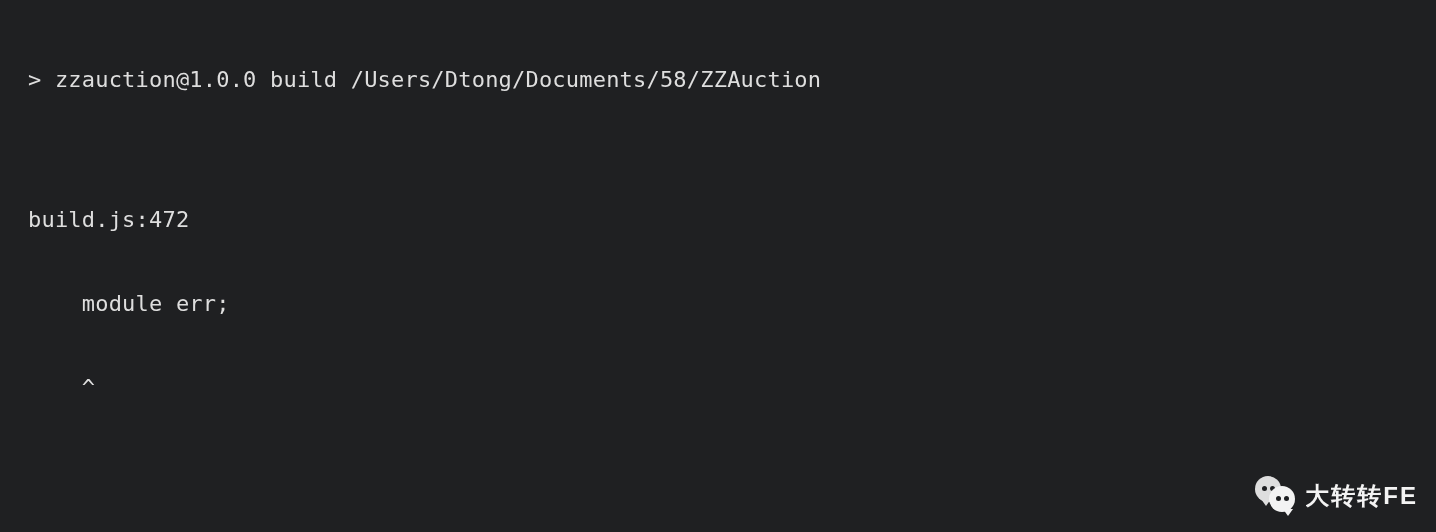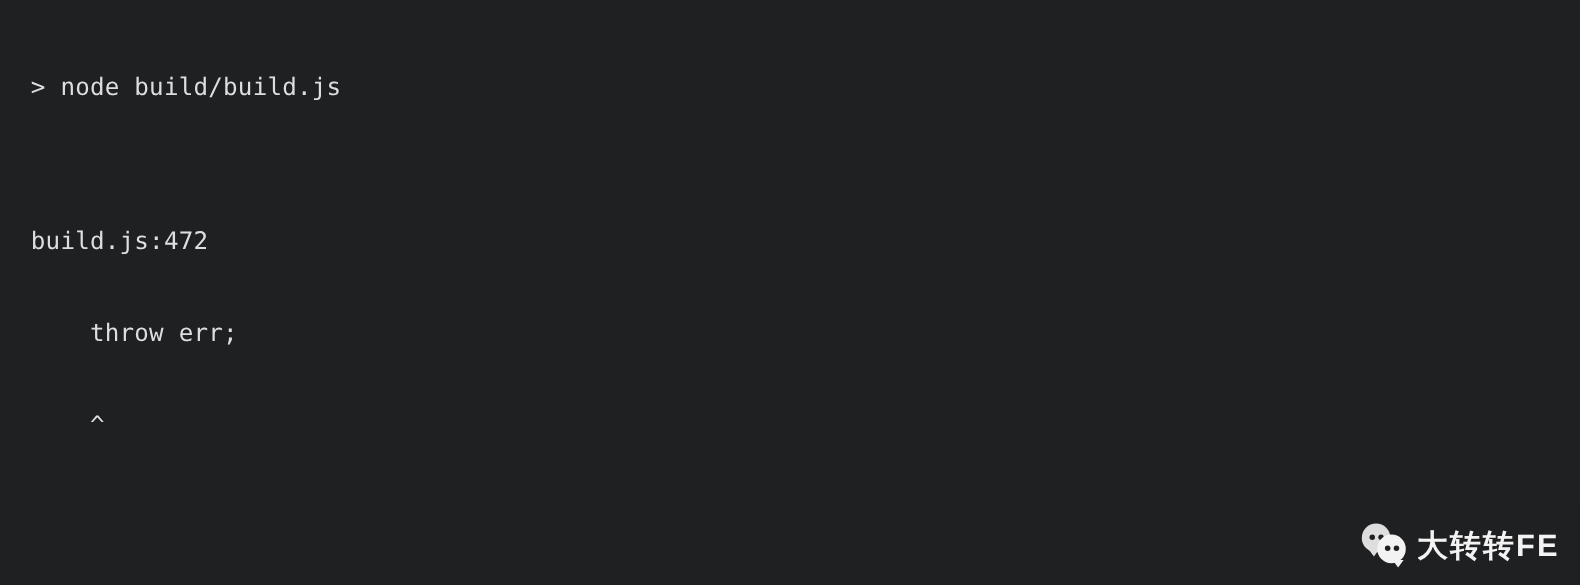--- a/index.html
+++ b/index.html
@@ -24,21 +24,21 @@
   }
   .watermark {
     position: absolute;
     right: 18px;
     bottom: 16px;
     display: flex;
     align-items: center;
     gap: 4px;
     color: #ffffff;
     font-family: "PingFang SC", "Microsoft YaHei", sans-serif;
-    font-size: 28px;
+    font-size: 24px;
     font-weight: 600;
     letter-spacing: 2px;
     opacity: 0.95;
     pointer-events: none;
   }
   .bubble-wrap {
     position: relative;
     width: 44px;
     height: 40px;
     margin-right: 2px;
@@ -84,24 +84,24 @@
   }
   .bubble.small .tail {
     border-top: 7px solid #ffffff;
     left: 14px; top: 23px;
   }
 </style>
 </head>
 <body>
 
 <div class="terminal">
-  <span class="line">&gt; node build/build.js</span>
+  <span class="line">&gt; zzauction@1.0.0 build /Users/Dtong/Documents/58/ZZAuction</span>
   <span class="line"></span>
   <span class="line">build.js:472</span>
-  <span class="line">    throw err;</span>
+  <span class="line">    module err;</span>
   <span class="line">    ^</span>
   <span class="line"></span>
   
   
   
   
   
   
   
   

